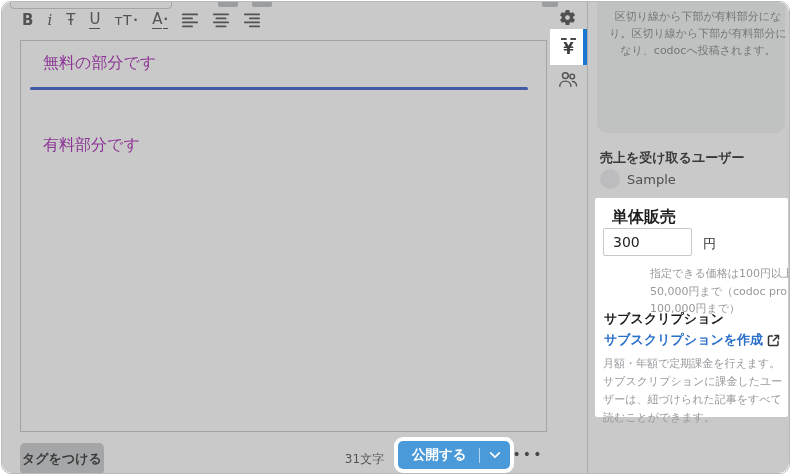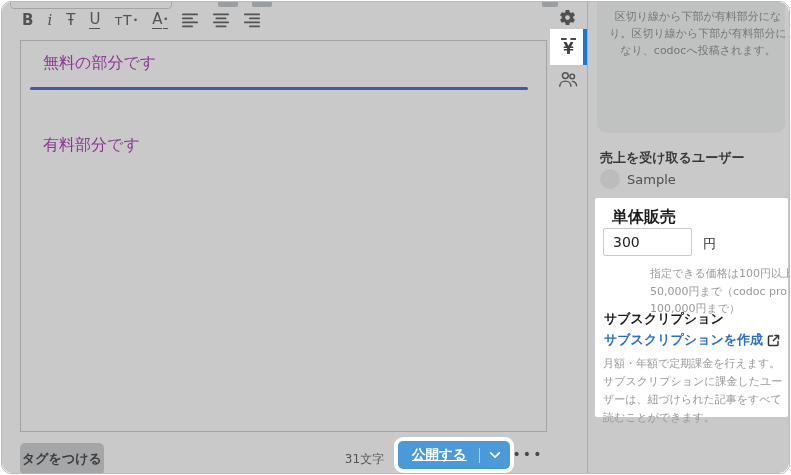--- a/index.html
+++ b/index.html
@@ -39,21 +39,21 @@
 
   
   .tag-btn{ position:absolute; left:18px; top:441px; background:#c6c9cc; color:#262626;
             font-size:13px; font-weight:bold; padding:7px 2px; border-radius:5px; border:none; cursor:pointer; }
   .char-count{ position:absolute; left:340px; top:449px; width:45px; text-align:center;
                font-size:12px; color:#4a4a4a; }
   .publish-wrap{ position:absolute; left:392px; top:435px; background:#fff; padding:4px;
                  border-radius:9px; }
   .publish-btn{ display:flex; align-items:center; background:#4a99d9; border:none; border-radius:5px;
                 height:28px; cursor:pointer; }
-  .publish-label{ color:#fff; font-size:13.5px; font-weight:bold; padding:0 12px 0 14px;text-decoration:underline; }
+  .publish-label{ color:#fff; font-size:13.5px; font-weight:bold; padding:0 12px 0 14px; }
   .pubsep{ width:1px; height:15px; background:rgba(255,255,255,0.6); }
   .chev-box{ width:30px; display:flex; justify-content:center; align-items:center; }
   .chev{ width:8px; height:8px; border-left:2.4px solid #fff; border-bottom:2.4px solid #fff;
          transform:rotate(-45deg); margin-top:-4px; border-radius:1px; }
   .more-dots{ position:absolute; left:506px; top:444px; width:40px; text-align:center;
               font-size:14px; letter-spacing:2px; color:#3a3a3a; cursor:pointer; }
 
   
   .vline{ position:absolute; left:585px; top:0; bottom:0; width:1px; background:#d2d2d2; }
   .gear-btn{ position:absolute; left:556px; top:6px; width:19px; height:19px; cursor:pointer; }

